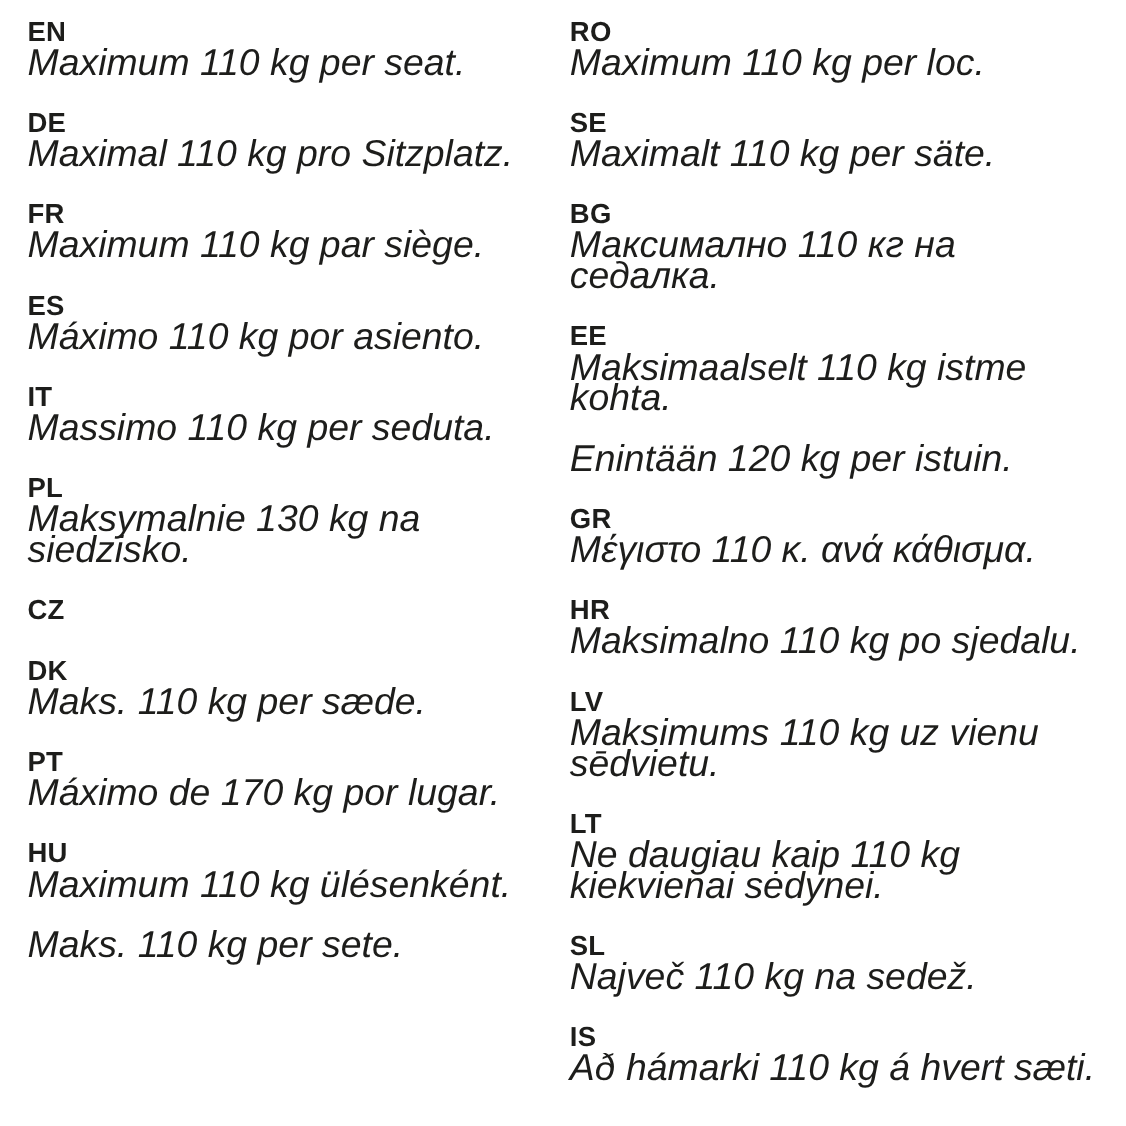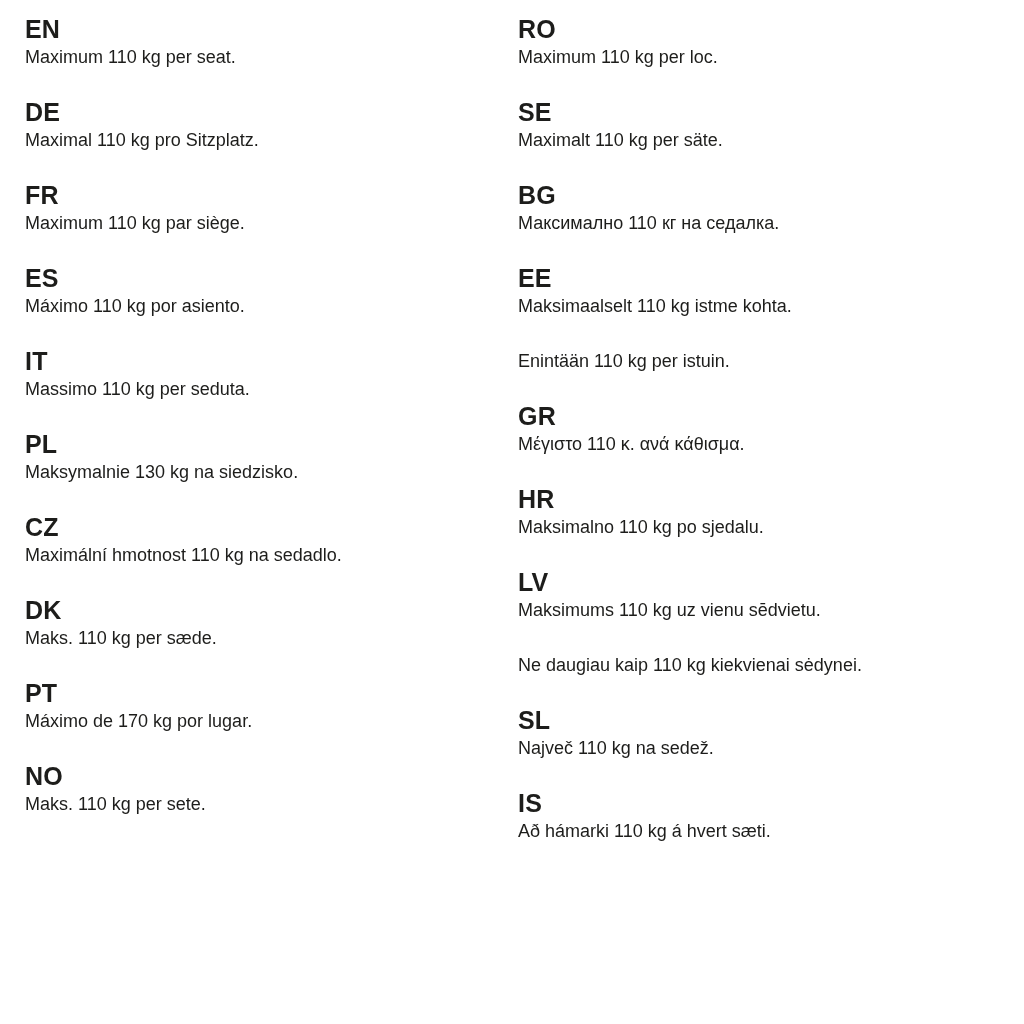--- a/index.html
+++ b/index.html
@@ -27,22 +27,23 @@
   .entry {
     margin-bottom: 27px;
   }
   .code {
     font-weight: bold;
     font-size: 25px;
     line-height: 28px;
     letter-spacing: 0.2px;
   }
   .text {
-    font-size: 18px;
+    font-size: 34px;
     line-height: 28px;
+    font-style: italic;
   }
 </style>
 </head>
 <body style="background: rgb(255, 255, 255); color: rgb(29, 29, 27);">
 
 <div class="page">
   <div class="col">
       <div class="entry">
         <div class="code">EN</div>
         <div class="text">Maximum 110 kg per seat.</div>
@@ -62,32 +63,34 @@
       <div class="entry">
         <div class="code">IT</div>
         <div class="text">Massimo 110 kg per seduta.</div>
       </div>
       <div class="entry">
         <div class="code">PL</div>
         <div class="text">Maksymalnie 130 kg na siedzisko.</div>
       </div>
       <div class="entry">
         <div class="code">CZ</div>
-        <div class="text">Maximální hmotnost 110 kg na sedadlo.</div>
       </div>
       <div class="entry">
         <div class="code">DK</div>
         <div class="text">Maks. 110 kg per sæde.</div>
       </div>
       <div class="entry">
         <div class="code">PT</div>
         <div class="text">Máximo de 170 kg por lugar.</div>
       </div>
       <div class="entry">
-        <div class="code">NO</div>
+        <div class="code">HU</div>
+        <div class="text">Maximum 110 kg ülésenként.</div>
+      </div>
+      <div class="entry">
         <div class="text">Maks. 110 kg per sete.</div>
       </div>
     </div>
   <div class="col">
       <div class="entry">
         <div class="code">RO</div>
         <div class="text">Maximum 110 kg per loc.</div>
       </div>
       <div class="entry">
         <div class="code">SE</div>
@@ -95,35 +98,36 @@
       </div>
       <div class="entry">
         <div class="code">BG</div>
         <div class="text">Максимално 110 кг на седалка.</div>
       </div>
       <div class="entry">
         <div class="code">EE</div>
         <div class="text">Maksimaalselt 110 kg istme kohta.</div>
       </div>
       <div class="entry">
-        <div class="text">Enintään 110 kg per istuin.</div>
+        <div class="text">Enintään 120 kg per istuin.</div>
       </div>
       <div class="entry">
         <div class="code">GR</div>
         <div class="text">Μέγιστο 110 κ. ανά κάθισμα.</div>
       </div>
       <div class="entry">
         <div class="code">HR</div>
         <div class="text">Maksimalno 110 kg po sjedalu.</div>
       </div>
       <div class="entry">
         <div class="code">LV</div>
         <div class="text">Maksimums 110 kg uz vienu sēdvietu.</div>
       </div>
       <div class="entry">
+        <div class="code">LT</div>
         <div class="text">Ne daugiau kaip 110 kg kiekvienai sėdynei.</div>
       </div>
       <div class="entry">
         <div class="code">SL</div>
         <div class="text">Največ 110 kg na sedež.</div>
       </div>
       <div class="entry">
         <div class="code">IS</div>
         <div class="text">Að hámarki 110 kg á hvert sæti.</div>
       </div>

